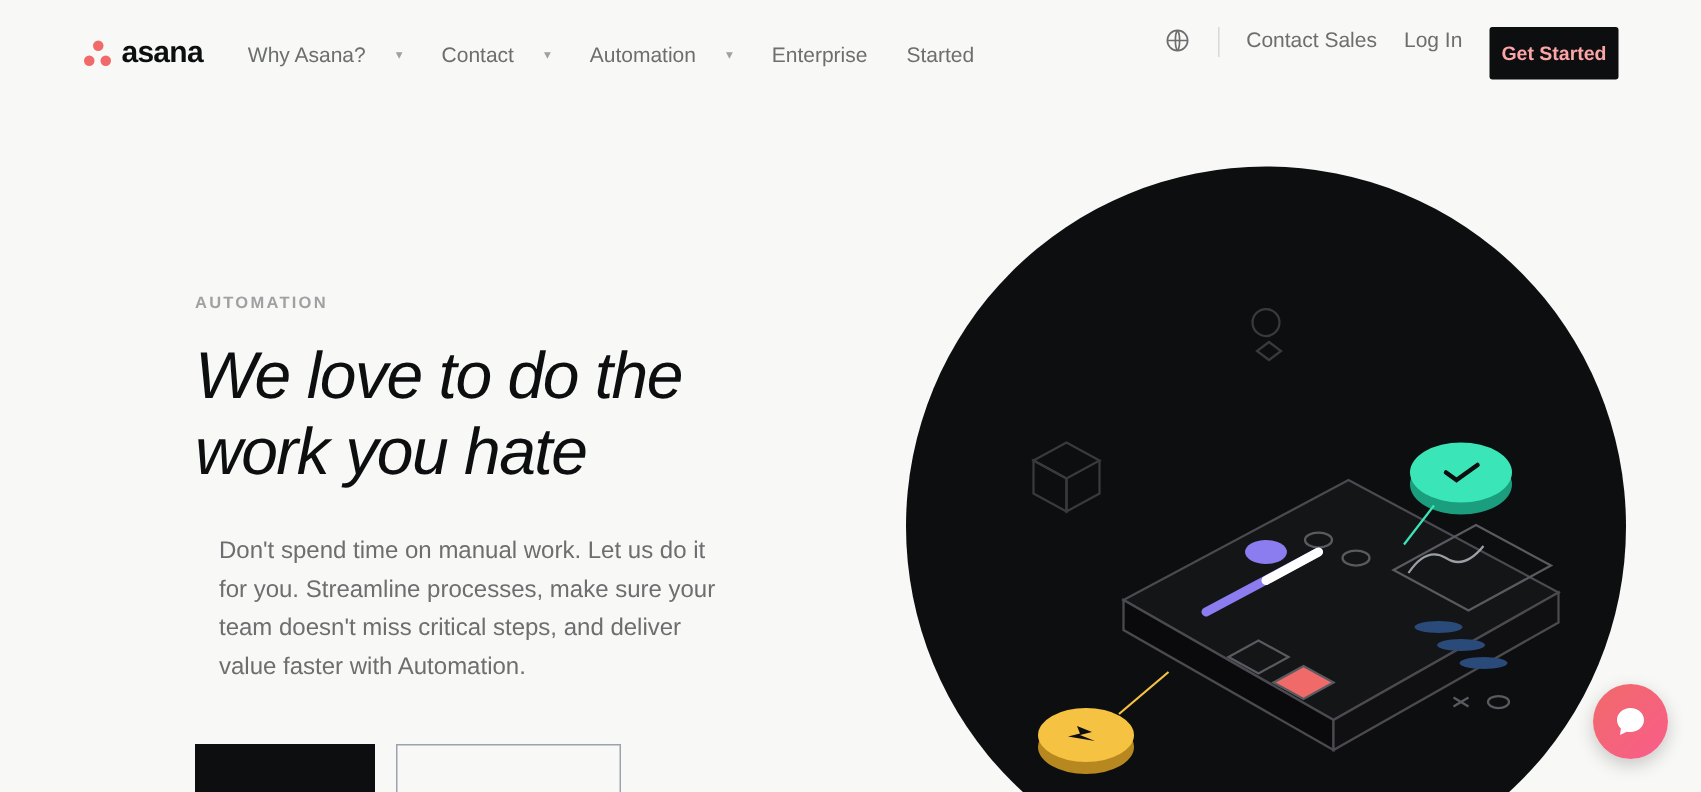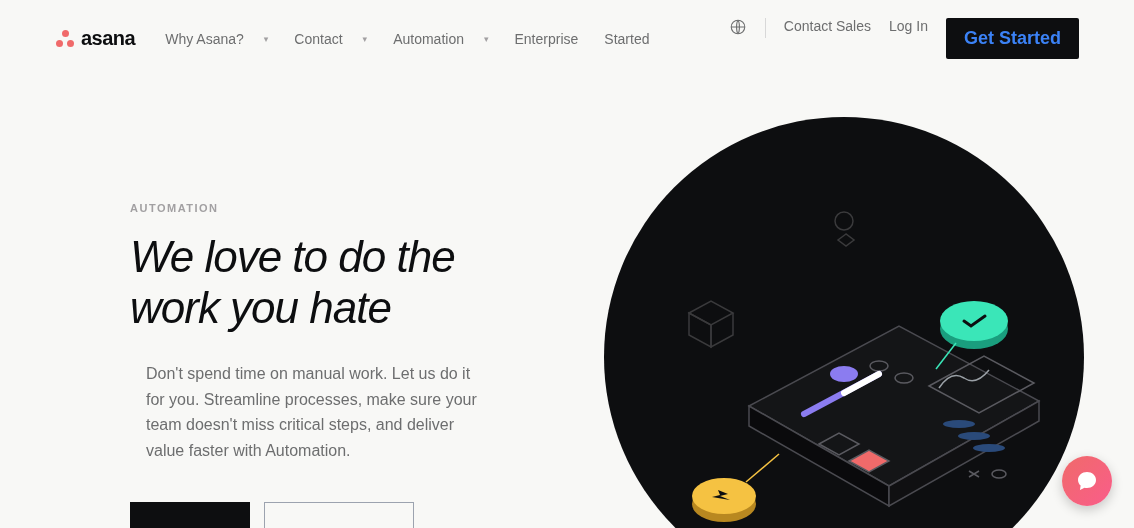--- a/index.html
+++ b/index.html
@@ -82,23 +82,23 @@
       background: #d8d8d8;
     }
     .nav-text-link {
       color: #6d6e6f;
       font-size: 14px;
       font-weight: 500;
       cursor: pointer;
     }
     .btn-primary {
       background: #0d0e10;
-      color: #3b82f6;
-      padding: 10px 18px;
-      font-size: 18px;
+      color: #fca5a5;
+      padding: 10px 8px;
+      font-size: 13px;
       font-weight: 600;
       border: none;
       cursor: pointer;
       border-radius: 2px;
     }
     .hero {
       display: flex;
       padding: 0 0 0 130px;
       margin-top: 80px;
       position: relative;

